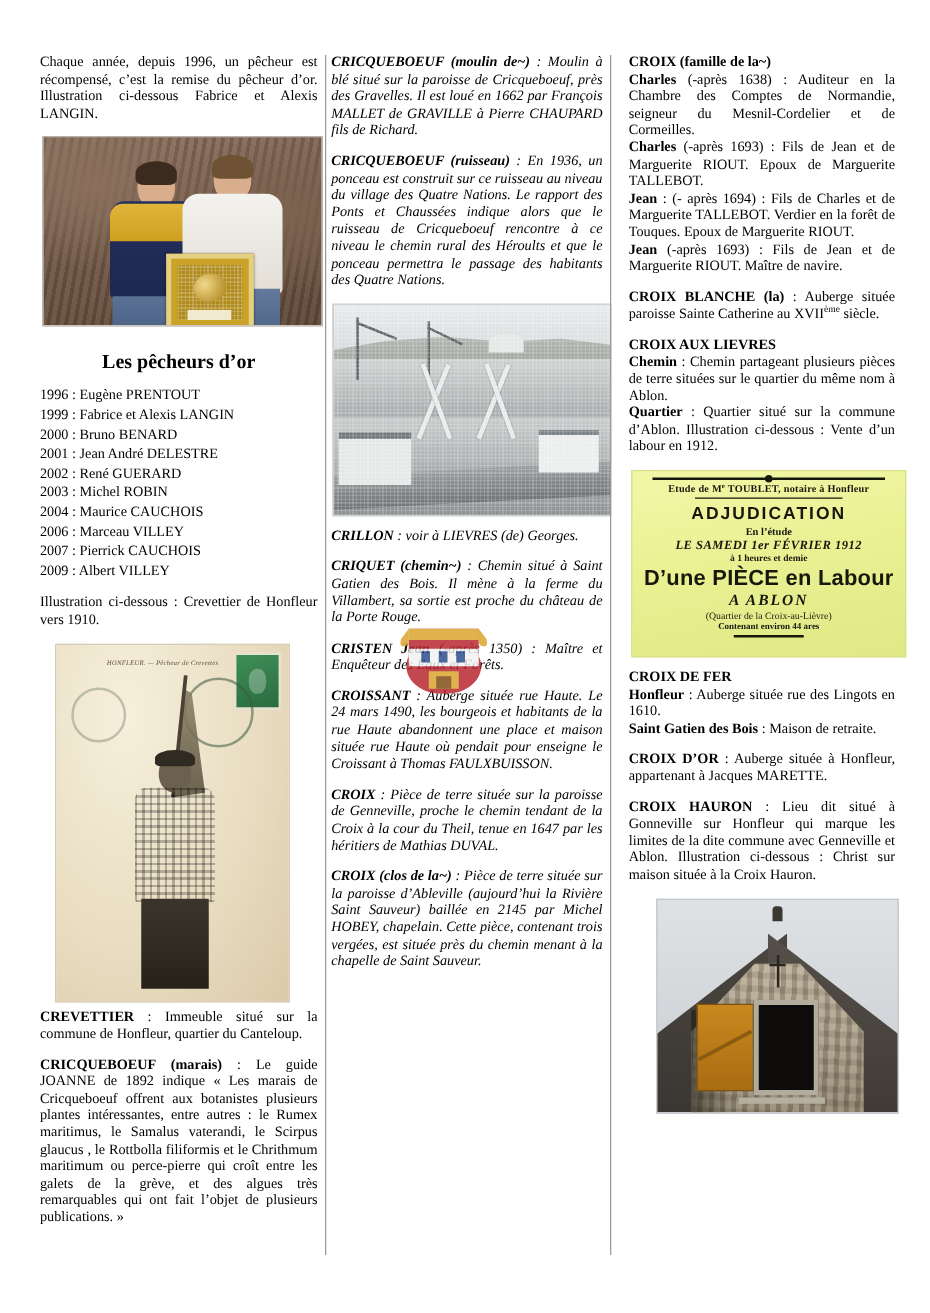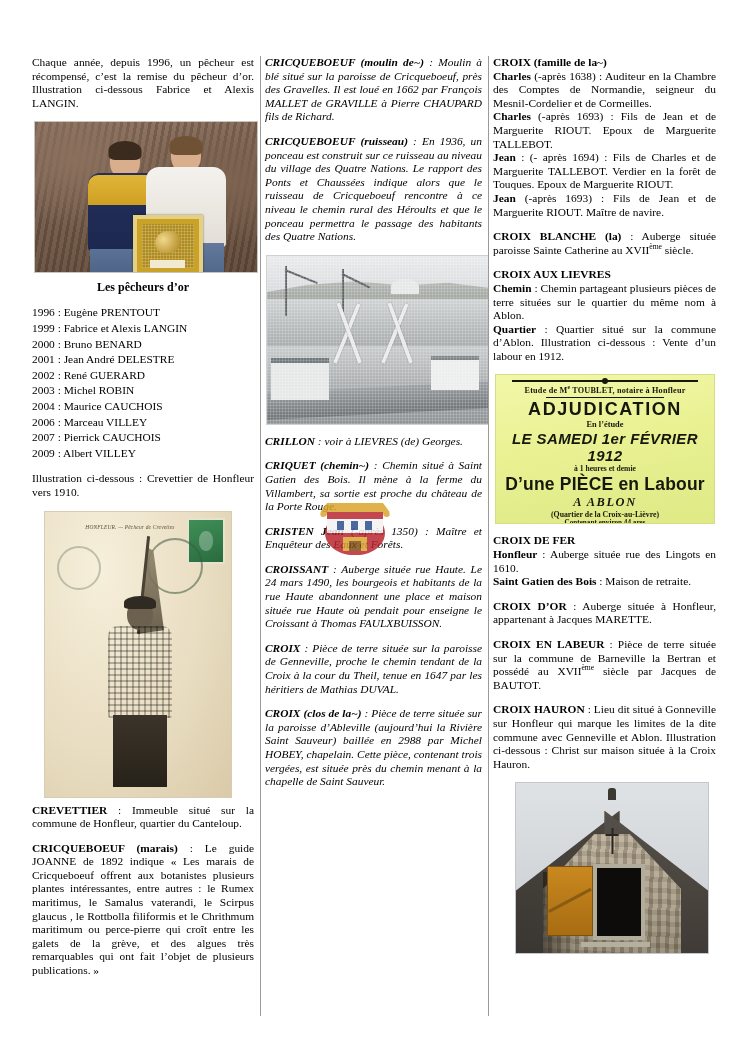--- a/index.html
+++ b/index.html
@@ -10,53 +10,53 @@
     position:relative;
     overflow:hidden;
   }
   .page{
     position:absolute;inset:0;
     background:#ffffff;
     padding:0;
   }
   .cols{
     position:absolute;
-    left:32px;top:56px;
+    left:32px;top:44px;
     width:688px;height:960px;
     display:flex;
     gap:0;
   }
   .col{
     width:228px;
     padding-right:6px;
     box-sizing:border-box;
     position:relative;
   }
   .col.mid{padding-left:5px;padding-right:6px;font-style:italic;}
-  .col.right{padding-left:5px;padding-right:0;}
+  .col.right{padding-left:15px;padding-right:0;}
   .rule{
     position:absolute;
     top:0;bottom:0;
     width:1px;
     background:#9a9a9a;
   }
   p.body{
     margin:0 0 11px 0;
     font-size:11.4px;
     line-height:13.6px;
     text-align:justify;
     text-justify:inter-word;
     hyphens:none;
   }
   p.body.tight{margin-bottom:0;}
   .hw{font-weight:bold;}
   .sup{font-size:7.6px;vertical-align:super;line-height:0;}
   h3.subtitle{
-    margin:7px 0 10px 0;
-    font-size:12px;
+    margin:20px 0 10px 0;
+    font-size:16px;
     text-align:center;
     font-weight:bold;
   }
   ul.award-list{
     list-style:none;
     margin:0 0 11px 0;
     padding:0;
     font-size:11.4px;
     line-height:15.6px;
   }
@@ -221,31 +221,31 @@
   .po-paper{position:absolute;inset:0;
     background:linear-gradient(170deg,#f2f7a8 0%,#e9f193 45%,#dfe985 100%);}
   .po-inner{position:absolute;left:6px;right:6px;top:4px;bottom:4px;
     text-align:center;color:#17180c;font-family:"Liberation Serif", serif;}
   .po-toprule{height:2px;background:#17180c;margin:1px 10px 0 10px;position:relative;}
   .po-toprule:after{content:"";position:absolute;left:50%;top:-2px;
     transform:translateX(-50%);width:6px;height:6px;border-radius:50%;background:#17180c;}
   .po-l1{font-size:8.2px;font-weight:bold;letter-spacing:.2px;margin-top:2px;}
   .po-l1 .sm{font-size:5.6px;vertical-align:super;}
   .po-rule{height:1px;background:#17180c;margin:2px 44px;}
-  .po-l2{font-size:18px;font-weight:bold;letter-spacing:1.6px;line-height:19px;
+  .po-l2{font-size:14px;font-weight:bold;letter-spacing:1.6px;line-height:19px;
     font-family:"Liberation Sans", sans-serif;}
   .po-l3{font-size:8.4px;font-weight:bold;margin-top:1px;}
-  .po-l4{font-size:15px;font-weight:bold;font-style:italic;letter-spacing:.4px;
-    font-family:Liberation Sans, sans-serif;margin-top:1px;}
+  .po-l4{font-size:10px;font-weight:bold;font-style:italic;letter-spacing:.4px;
+    font-family:Liberation Serif, serif;margin-top:1px;}
   .po-l5{font-size:7.6px;font-weight:bold;margin-top:0px;}
   .po-l6{font-size:17.5px;font-weight:bold;letter-spacing:.2px;line-height:20px;
     font-family:"Liberation Sans", sans-serif;margin-top:1px;}
   .po-l7{font-size:12.4px;font-weight:bold;font-style:italic;letter-spacing:1.6px;
     font-family:"Liberation Serif", serif;margin-top:1px;}
-  .po-l8{font-size:7.8px;font-weight:bold;margin-top:0;}
+  .po-l8{font-size:7.8px;font-weight:normal;margin-top:0;}
   .po-l9{font-size:7.2px;font-weight:bold;margin-top:0;}
   .po-botrule{height:2px;background:#17180c;margin:3px auto 0 auto;width:56px;}
 
   
   .gb-sky{position:absolute;inset:0;background:linear-gradient(180deg,#dfe2e5,#c9ccd0);}
   .gb-roofL{position:absolute;left:-2%;bottom:0;width:56%;height:84%;
     background:linear-gradient(180deg,#4b4640,#3a3631);
     clip-path:polygon(100% 0,100% 100%,0 100%,0 58%);}
   .gb-roofR{position:absolute;right:-2%;bottom:0;width:56%;height:84%;
     background:linear-gradient(180deg,#56504a,#403b36);
@@ -380,21 +380,21 @@
       <p class="body"><span class="hw">CRILLON</span><span> : voir à LIEVRES (de) Georges.</span></p>
 
       <p class="body"><span class="hw">CRIQUET</span><span class="hw"> (chemin~)</span><span> : Chemin situé à Saint Gatien des Bois. Il mène à la ferme du Villambert, sa sortie est proche du château de la Porte Rouge.</span></p>
 
       <p class="body"><span class="hw">CRISTEN Jean</span><span> (-après 1350) : Maître et Enquêteur des Eaux et Forêts.</span></p>
 
       <p class="body"><span class="hw">CROISSANT</span><span> : Auberge située rue Haute. Le 24 mars 1490, les bourgeois et habitants de la rue Haute abandonnent une place et maison située rue Haute où pendait pour enseigne le Croissant à Thomas FAULXBUISSON.</span></p>
 
       <p class="body"><span class="hw">CROIX</span><span> : Pièce de terre située sur la paroisse de Genneville, proche le chemin tendant de la Croix à la cour du Theil, tenue en 1647 par les héritiers de Mathias DUVAL.</span></p>
 
-      <p class="body"><span class="hw">CROIX</span><span class="hw"> (clos de la~)</span><span> : Pièce de terre située sur la paroisse d’Ableville (aujourd’hui la Rivière Saint Sauveur) baillée en 2988 par Michel HOBEY, chapelain. Cette pièce, contenant trois vergées, est située près du chemin menant à la chapelle de Saint Sauveur.</span></p>
+      <p class="body"><span class="hw">CROIX</span><span class="hw"> (clos de la~)</span><span> : Pièce de terre située sur la paroisse d’Ableville (aujourd’hui la Rivière Saint Sauveur) baillée en 2145 par Michel HOBEY, chapelain. Cette pièce, contenant trois vergées, est située près du chemin menant à la chapelle de Saint Sauveur.</span></p>
 
 
     </div>
 
     <div class="col right">
       <div class="rule" style="left:0;"></div>
 
       <p class="body tight"><span class="hw">CROIX (famille de la~)</span></p>
 
       <p class="body tight"><span class="hw">Charles</span><span> (-après 1638) : Auditeur en la Chambre des Comptes de Normandie, seigneur du Mesnil-Cordelier et de Cormeilles.</span></p>
@@ -426,21 +426,20 @@
           <div class="po-botrule"></div>
         </div>
       </div>
 
       <p class="body tight"><span class="hw">CROIX DE FER</span></p>
       <p class="body tight"><span class="hw">Honfleur</span><span> : Auberge située rue des Lingots en 1610.</span></p>
       <p class="body"><span class="hw">Saint Gatien des Bois</span><span> : Maison de retraite.</span></p>
 
       <p class="body"><span class="hw">CROIX D’OR</span><span> : Auberge située à Honfleur, appartenant à Jacques MARETTE.</span></p>
 
-      <p class="body"><span class="hw">CROIX EN LABEUR</span><span> : Pièce de terre située sur la commune de Barneville la Bertran et possédé au XVII</span><span class="sup">ème</span><span> siècle par Jacques de BAUTOT.</span></p>
 
       <p class="body"><span class="hw">CROIX HAURON</span><span> : Lieu dit situé à Gonneville sur Honfleur qui marque les limites de la dite commune avec Genneville et Ablon. Illustration ci-dessous : Christ sur maison située à la Croix Hauron.</span></p>
 
       <div class="fig gable">
         <div class="gb-sky"></div>
         <div class="gb-roofL"></div>
         <div class="gb-roofR"></div>
         <div class="gb-wall"></div>
         <div class="gb-dark"></div>
         <div class="gb-chim"></div>

